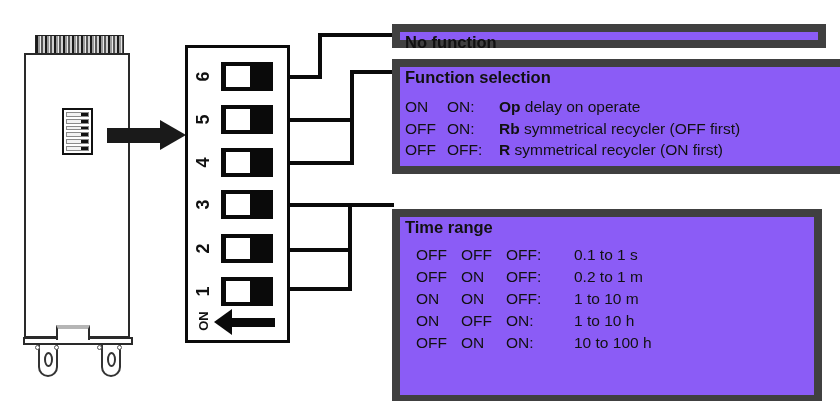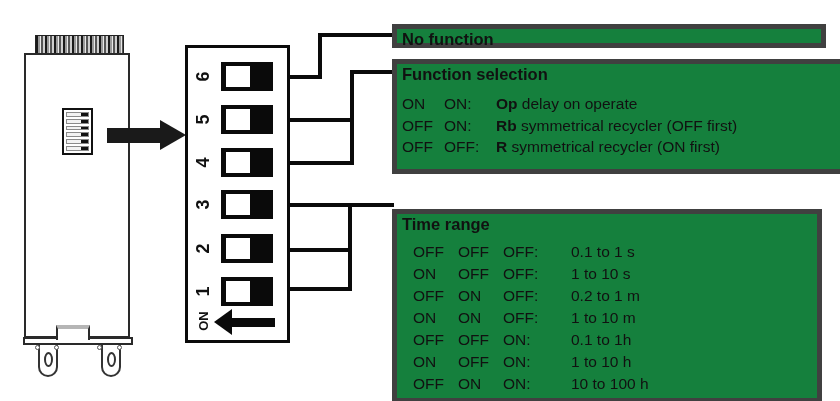--- a/index.html
+++ b/index.html
@@ -34,21 +34,21 @@
     font-weight:bold;font-size:18px;transform:rotate(-90deg);}
   .sw-body{position:absolute;left:33px;top:0;width:52px;height:29px;background:#0a0a0a;}
   .sw-knob{position:absolute;left:5px;top:4px;width:24px;height:21px;background:#fff;}
   #on-label{position:absolute;left:2px;top:258px;width:26px;height:30px;display:flex;align-items:center;justify-content:center;
     font-weight:bold;font-size:13px;transform:rotate(-90deg);}
   #on-arrow-head{position:absolute;left:26px;top:261px;width:0;height:0;border-right:18px solid #0a0a0a;
     border-top:13px solid transparent;border-bottom:13px solid transparent;}
   #on-arrow-shaft{position:absolute;left:44px;top:270px;width:43px;height:9px;background:#0a0a0a;}
 
   
-  .abox{position:absolute;left:392px;border:5px solid #404040;background:#15803d;box-sizing:border-box;}
+  .abox{position:absolute;left:392px;border:8px solid #404040;background:#8b5cf6;box-sizing:border-box;}
   .abox-title{font-weight:bold;font-size:16.5px;line-height:19px;padding:1px 0 0 5px;}
   #box-nf{top:24px;width:434px;height:24px;}
   #box-fn{top:59px;width:508px;height:115px;}
   #box-tr{top:209px;width:430px;height:194px;}
   .rows{font-size:15.5px;}
   #box-fn .rows{margin-top:9px;}
   #box-fn .row{line-height:21.7px;padding-left:5px;white-space:nowrap;}
   #box-tr .rows{margin-top:7px;}
   #box-tr .row{line-height:22px;padding-left:16px;white-space:nowrap;}
   .c1{display:inline-block;width:42px;}
@@ -173,30 +173,24 @@
     </div>
   </div>
 
   <div class="abox" id="box-tr">
     <div class="abox-title">Time range</div>
     <div class="rows">
       <div class="row">
         <span class="t1">OFF</span><span class="t2">OFF</span><span class="t3">OFF:</span><span>0.1 to 1 s</span>
       </div>
       <div class="row">
-        <span class="t1">ON</span><span class="t2">OFF</span><span class="t3">OFF:</span><span>1 to 10 s</span>
-      </div>
-      <div class="row">
         <span class="t1">OFF</span><span class="t2">ON</span><span class="t3">OFF:</span><span>0.2 to 1 m</span>
       </div>
       <div class="row">
         <span class="t1">ON</span><span class="t2">ON</span><span class="t3">OFF:</span><span>1 to 10 m</span>
-      </div>
-      <div class="row">
-        <span class="t1">OFF</span><span class="t2">OFF</span><span class="t3">ON:</span><span>0.1 to 1h</span>
       </div>
       <div class="row">
         <span class="t1">ON</span><span class="t2">OFF</span><span class="t3">ON:</span><span>1 to 10 h</span>
       </div>
       <div class="row">
         <span class="t1">OFF</span><span class="t2">ON</span><span class="t3">ON:</span><span>10 to 100 h</span>
       </div>
     </div>
   </div>
 

